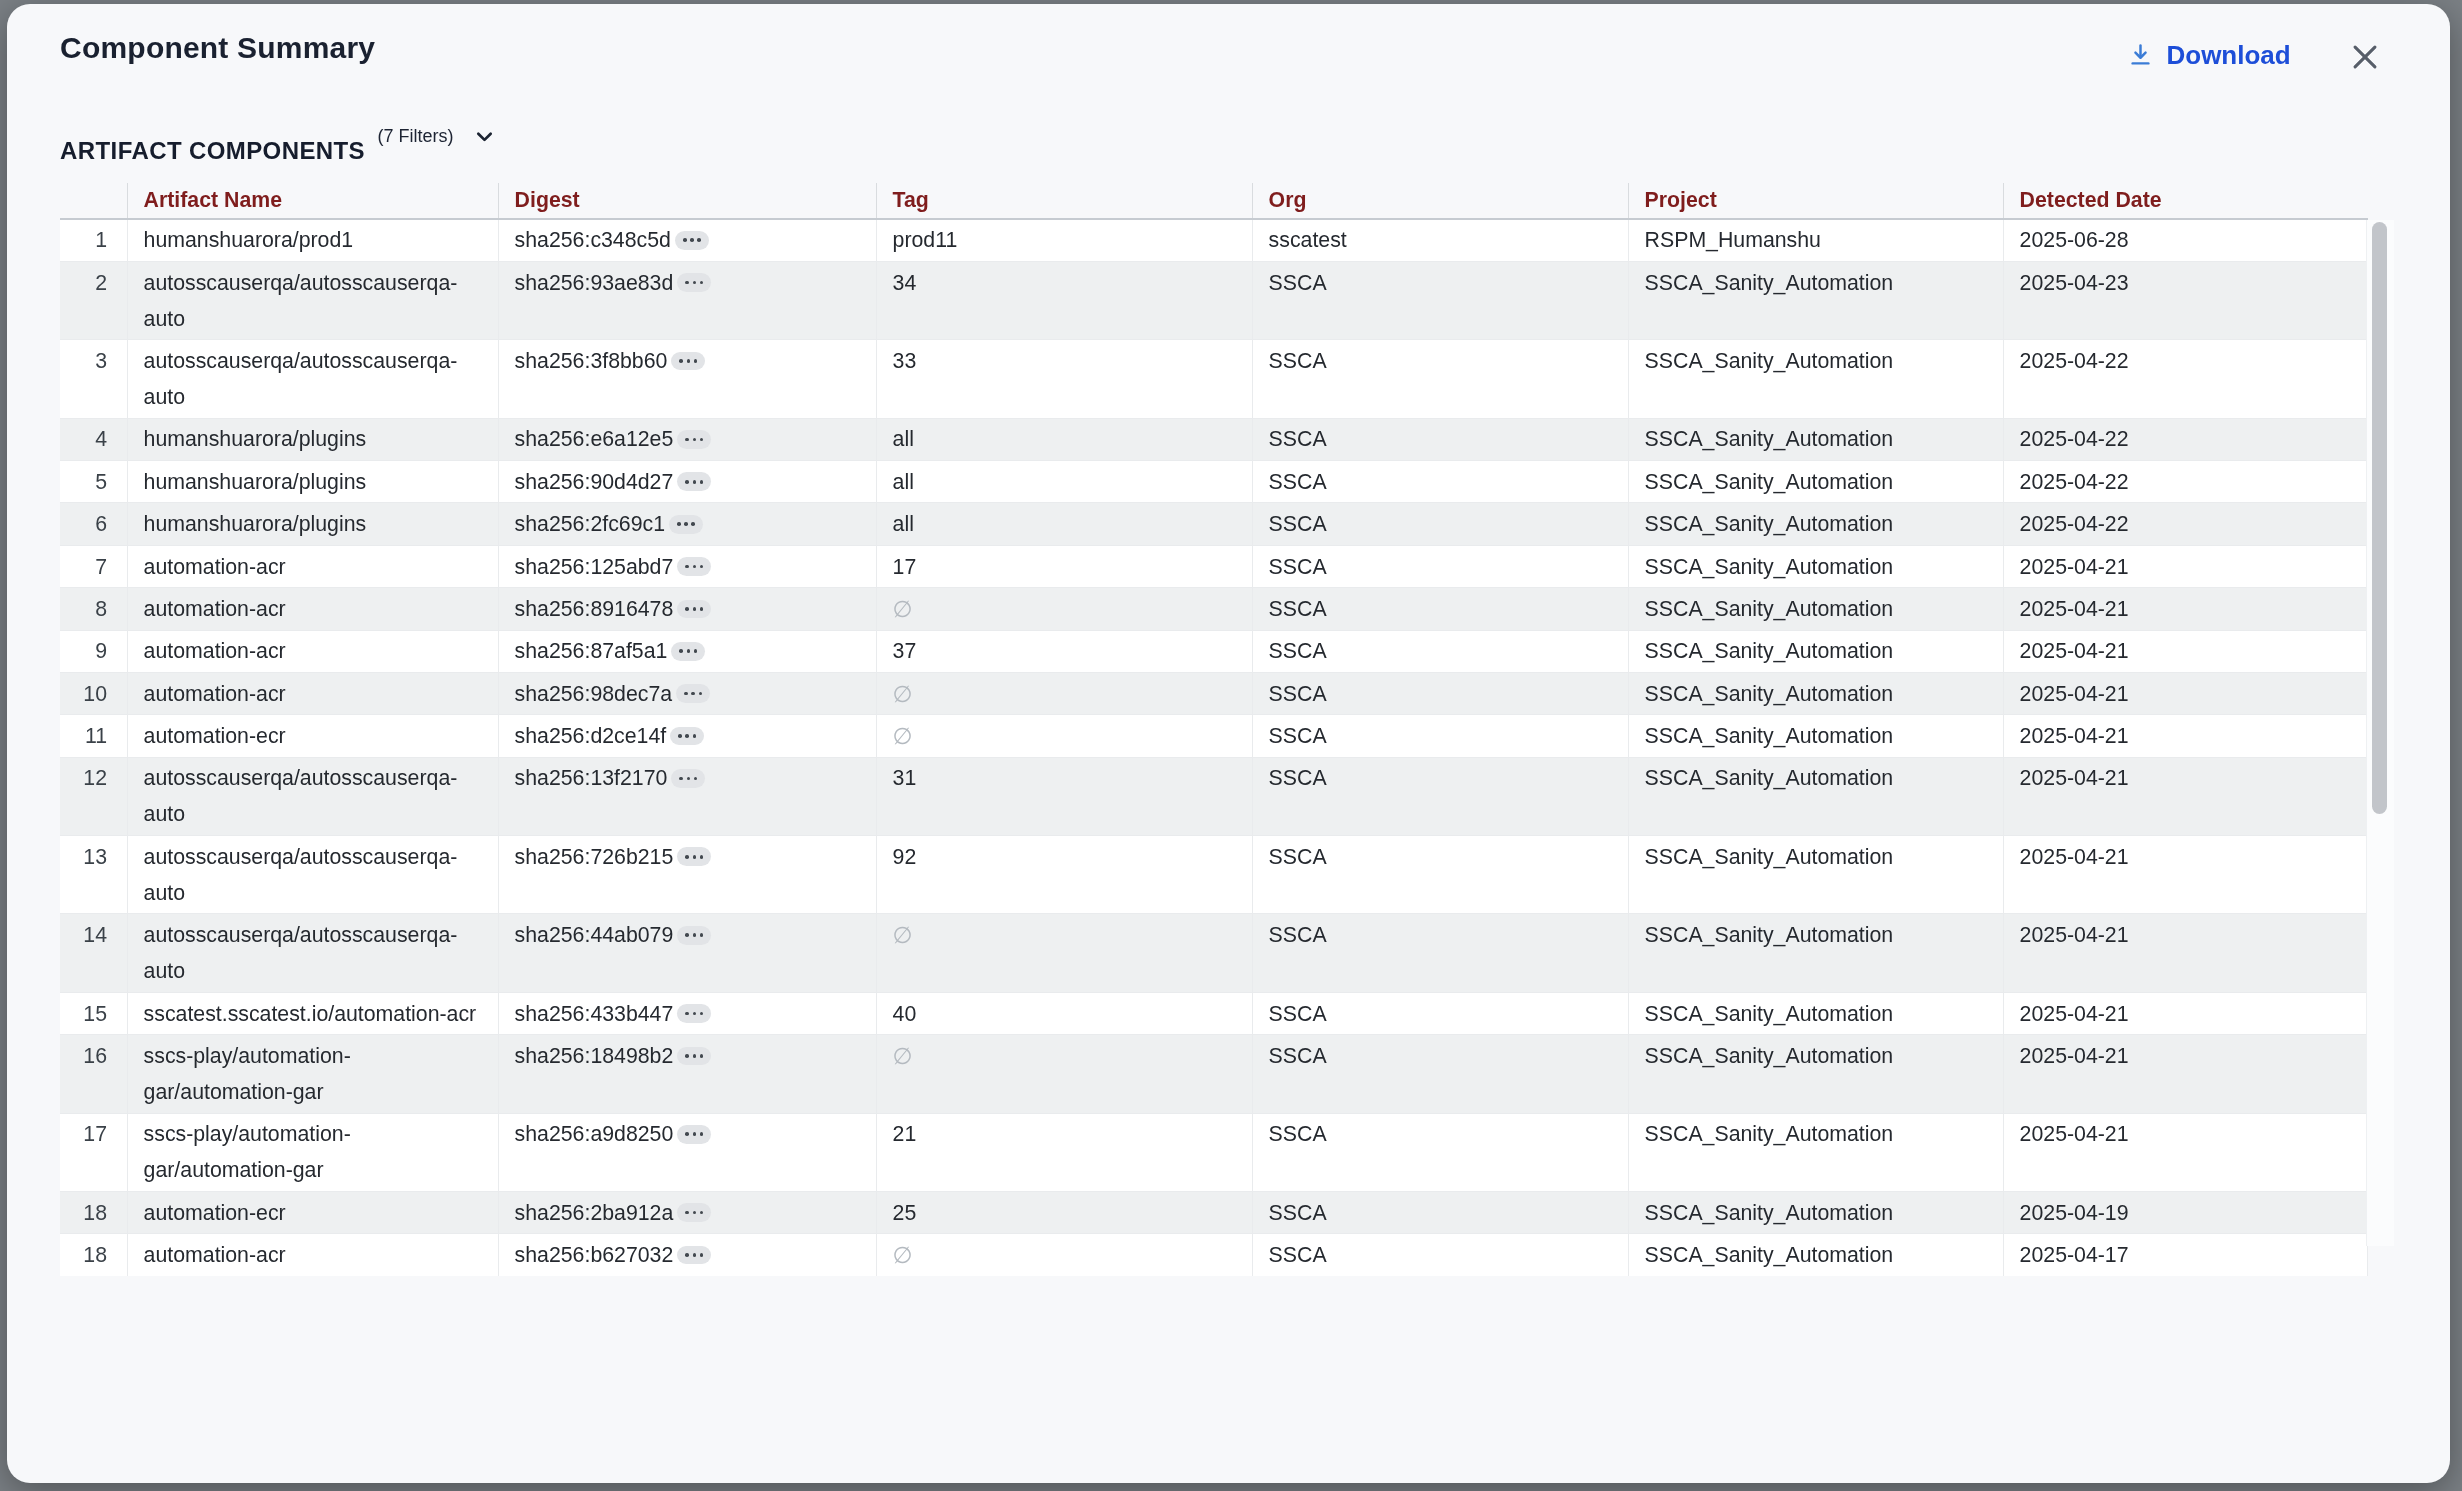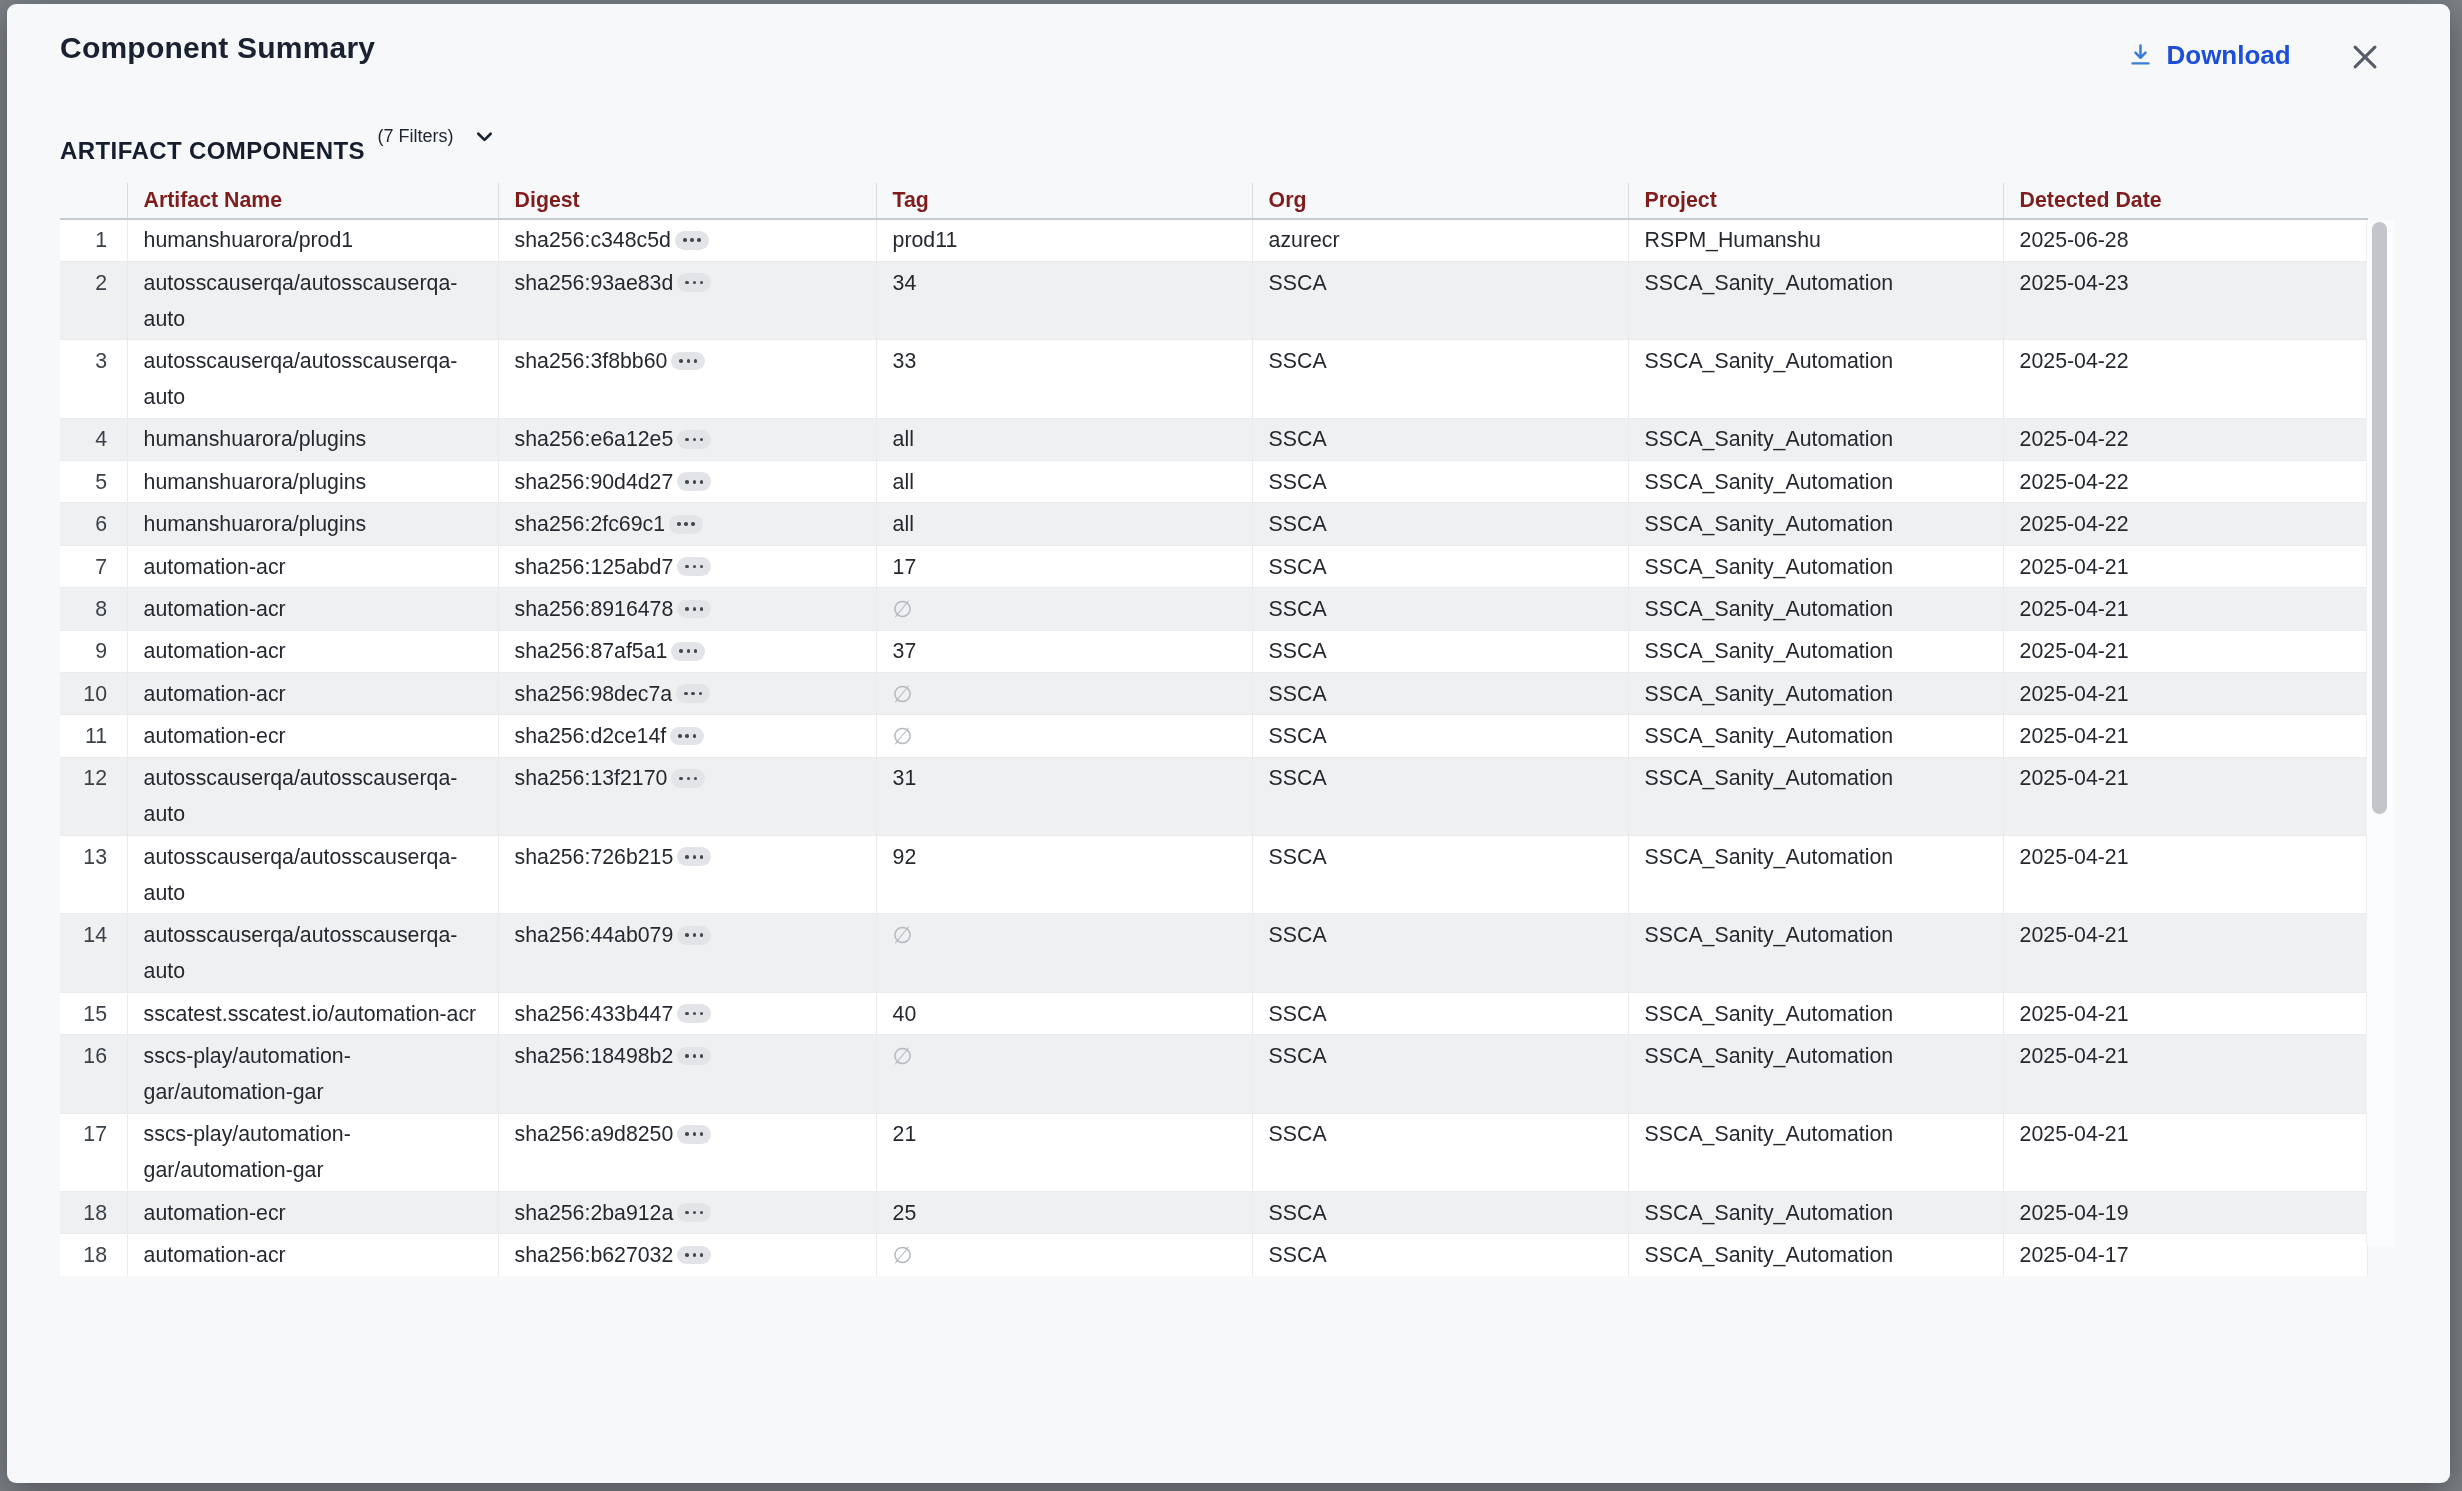--- a/index.html
+++ b/index.html
@@ -4,21 +4,21 @@
 <style>
   * { margin:0; padding:0; box-sizing:border-box; }
   html,body { width:2462px; height:1492px; overflow:hidden; }
   body {
     background:#7b8085;
     font-family:"Liberation Sans", sans-serif;
     color:#25292f;
   }
   .modal {
     position:absolute; left:7.1px; top:3.6px; width:2443px; height:1479px;
-    background:#f7f8fa; border-radius:9px;
+    background:#f7f8fa; border-radius:23px;
     box-shadow:0 9px 36px rgba(0,0,0,.35);
     overflow:hidden;
   }
   .modal-title {
     position:absolute; left:53px; top:27px;
     font-size:30px; font-weight:700; color:#1a2130; letter-spacing:0.2px;
   }
   .download-btn {
     position:absolute; left:2120px; top:36px;
     display:flex; align-items:center; gap:12.4px;
@@ -147,21 +147,21 @@
       <span class="dgwrap">
         <span>sha256:c348c5d</span>
         <button class="pill">
                   <i></i>
                   <i></i>
                   <i></i>
                 </button>
       </span>
     </td>
     <td>prod11</td>
-    <td>azurecr</td>
+    <td>sscatest</td>
     <td>RSPM_Humanshu</td>
     <td>2025-06-28</td>
   </tr>
           <tr>
     <td>2</td>
     <td>autosscauserqa/autosscauserqa-auto</td>
     <td>
       <span class="dgwrap">
         <span>sha256:93ae83d</span>
         <button class="pill">

